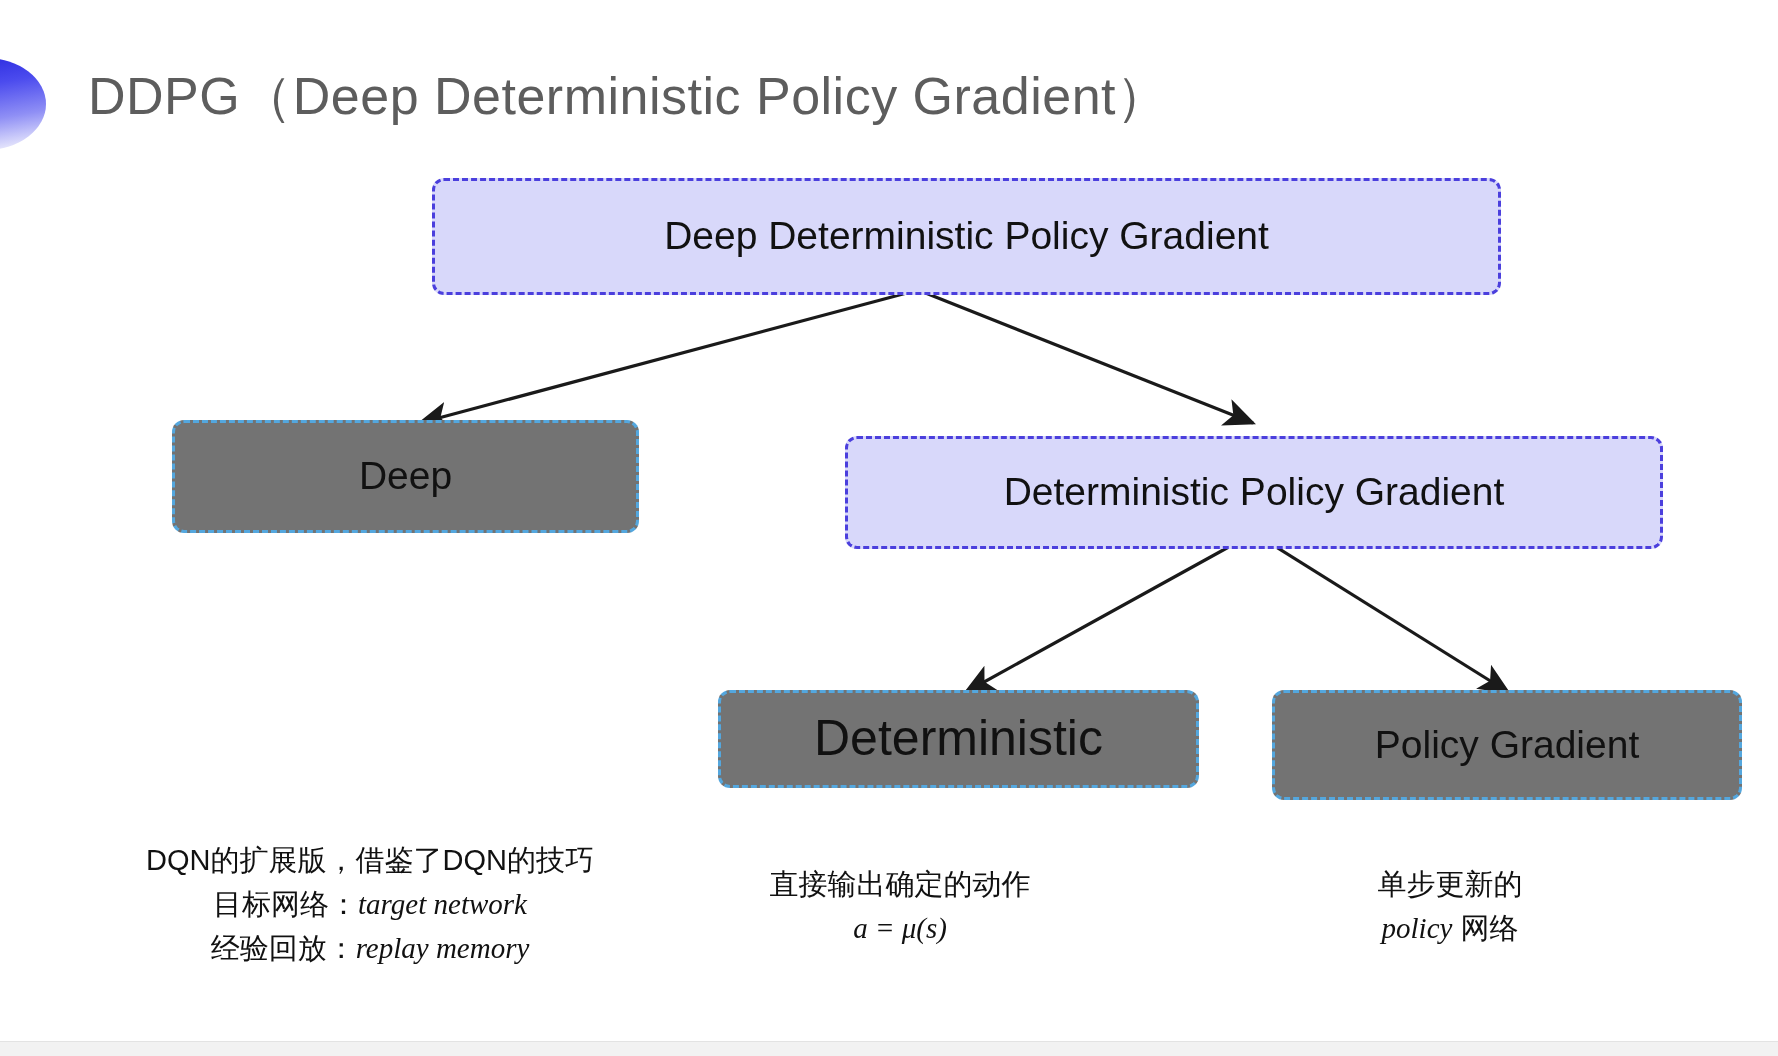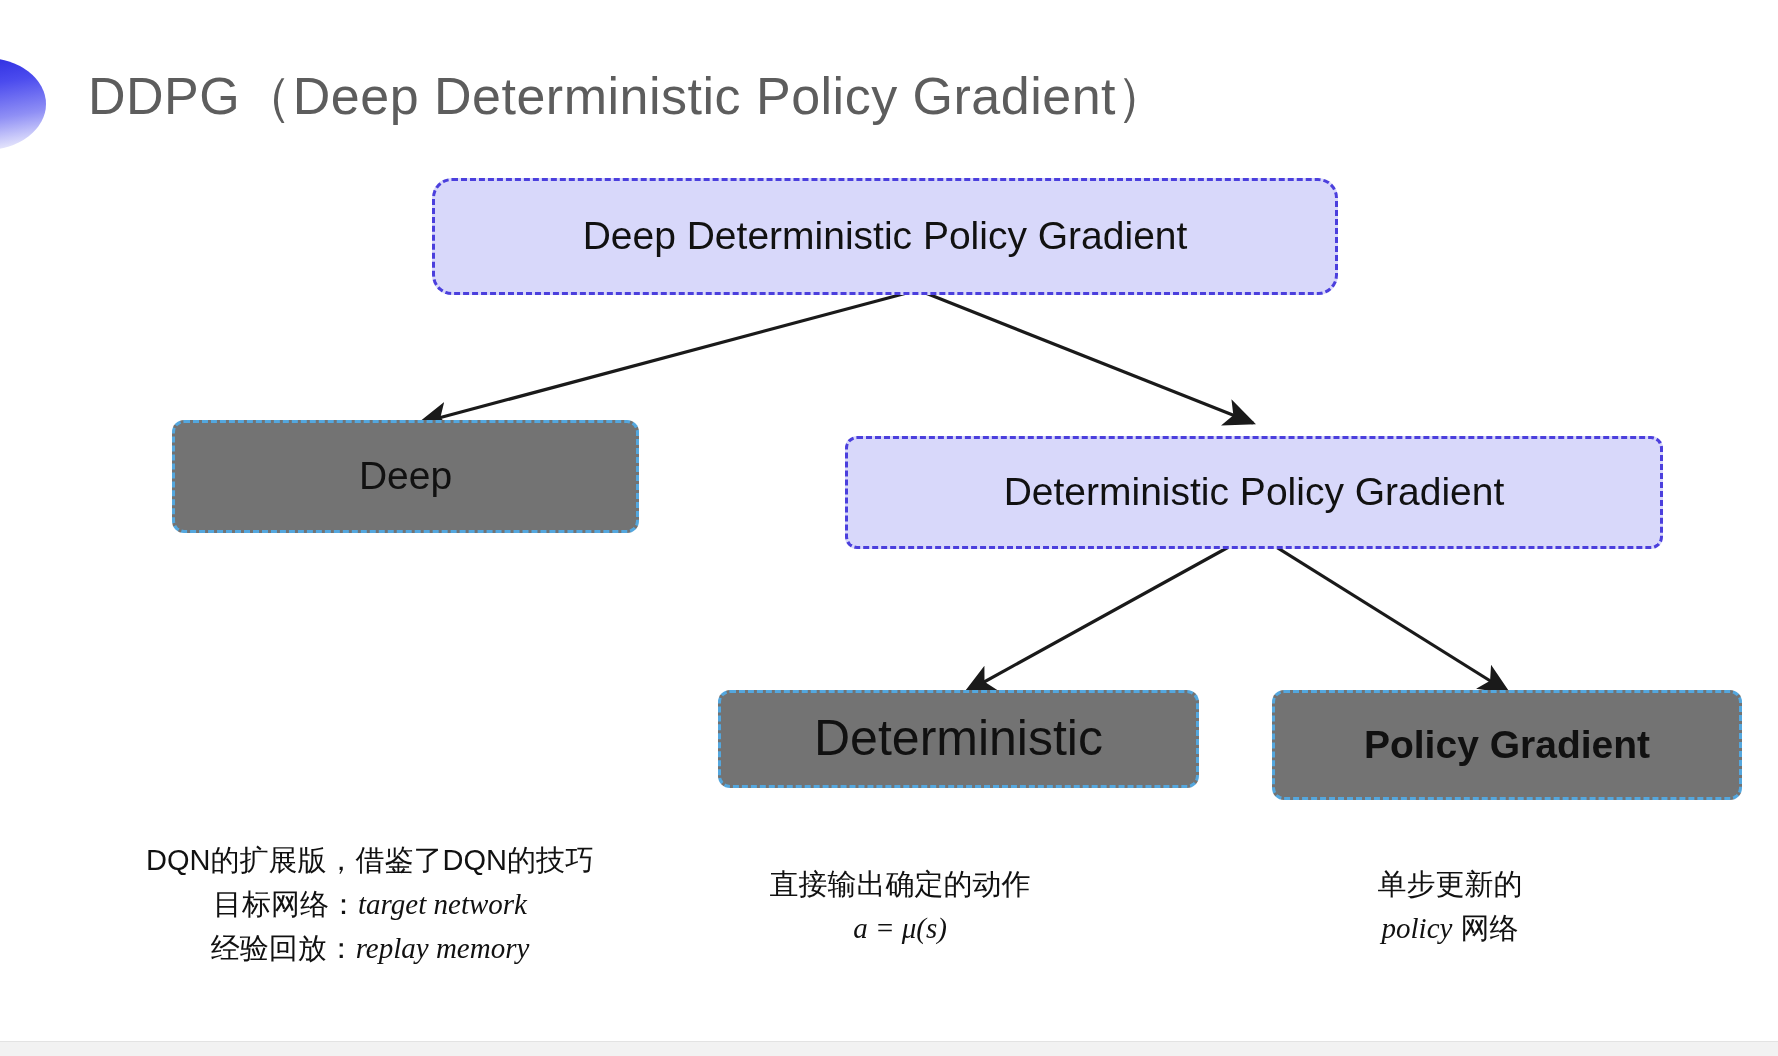--- a/index.html
+++ b/index.html
@@ -122,37 +122,37 @@
 
     <line x1="918" y1="290" x2="420" y2="423" stroke="#1a1a1a" stroke-width="3.2" marker-end="url(#arrowhead)"></line>
 
     <line x1="918" y1="290" x2="1253" y2="423" stroke="#1a1a1a" stroke-width="3.2" marker-end="url(#arrowhead)"></line>
 
     <line x1="1254" y1="533" x2="966" y2="692" stroke="#1a1a1a" stroke-width="3.2" marker-end="url(#arrowhead)"></line>
 
     <line x1="1254" y1="533" x2="1508" y2="692" stroke="#1a1a1a" stroke-width="3.2" marker-end="url(#arrowhead)"></line>
   </svg>
 
-  <div class="node node-purple" style="left:432px; top:178px; width:906px; height:117px; font-size:39px;border-radius:20px;">
+  <div class="node node-purple" style="left:432px; top:178px; width:1069px; height:117px; font-size:39px;">
     <span class="node-label">Deep Deterministic Policy Gradient</span>
   </div>
 
   <div class="node node-blue" style="left:172px; top:420px; width:467px; height:113px; font-size:39px;">
     <span class="node-label">Deep</span>
   </div>
 
   <div class="node node-purple" style="left:845px; top:436px; width:818px; height:113px; font-size:39px;">
     <span class="node-label">Deterministic Policy Gradient</span>
   </div>
 
   <div class="node node-blue" style="left:718px; top:690px; width:481px; height:98px; font-size:50px;">
     <span class="node-label">Deterministic</span>
   </div>
 
-  <div class="node node-blue" style="left:1272px; top:690px; width:470px; height:110px; font-size:39px;font-weight:bold;">
+  <div class="node node-blue" style="left:1272px; top:690px; width:470px; height:110px; font-size:39px;">
     <span class="node-label">Policy Gradient</span>
   </div>
 
   <div class="caption cap-left">
     <span class="ln">DQN的扩展版，借鉴了DQN的技巧</span>
     <span class="ln"><span>目标网络：</span><span class="serif-it">target network</span></span>
     <span class="ln"><span>经验回放：</span><span class="serif-it">replay memory</span></span>
   </div>
 
   <div class="caption cap-mid">

